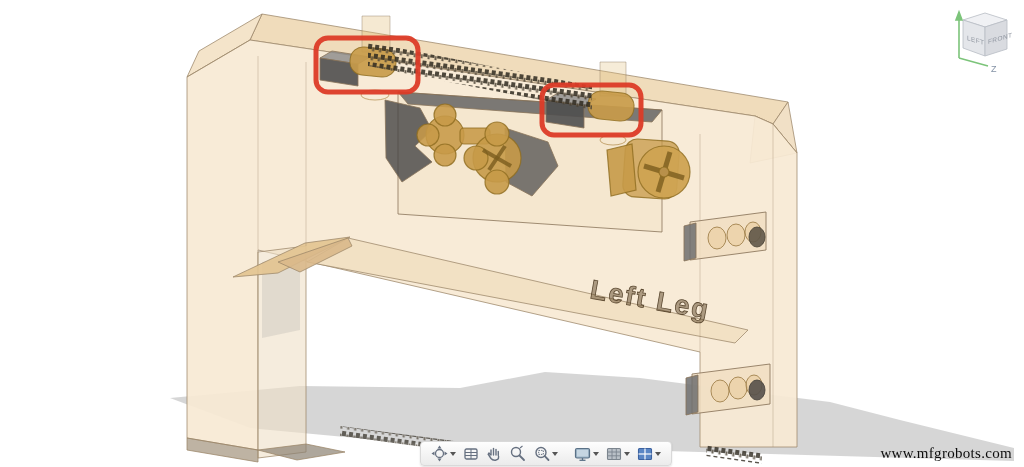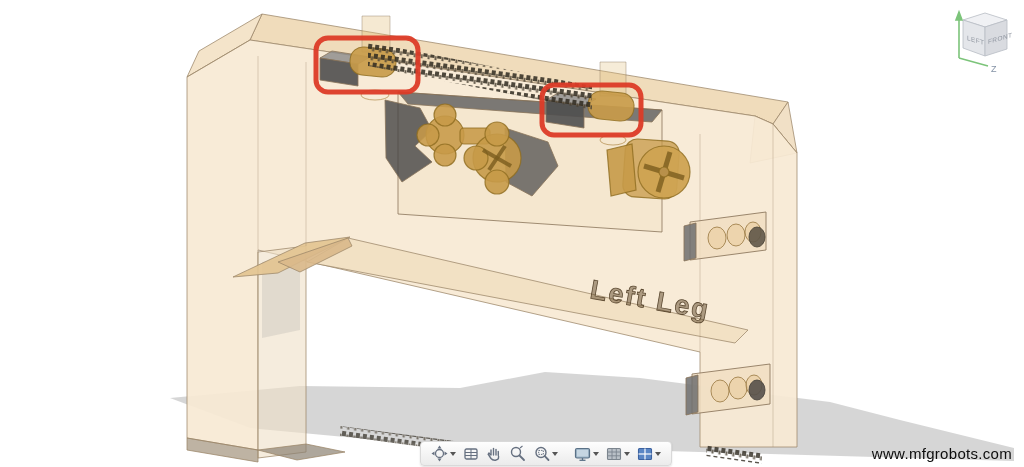--- a/index.html
+++ b/index.html
@@ -14,21 +14,21 @@
     border:1px solid #d9d9d9;border-radius:4px;
     box-shadow:0 1px 2px rgba(0,0,0,.12);
   }
   .tb-btn{display:flex;align-items:center;gap:1px;padding:1px 2px;border-radius:3px;cursor:pointer;}
   .tb-btn svg{display:block;}
   .caret{width:0;height:0;border-left:3.5px solid transparent;border-right:3.5px solid transparent;border-top:4px solid #555;margin-left:1px;}
   .tb-sep{width:6px;}
   
   #watermark{
     position:absolute;right:12px;bottom:5px;
-    font-family:Liberation Sans, sans-serif;font-size:15px;color:#0d0d0d;
+    font-family:Liberation Serif, serif;font-size:15px;color:#0d0d0d;
     letter-spacing:.3px;
   }
   
   #viewcube{position:absolute;left:938px;top:0;cursor:pointer;}
   .vc-label{font-family:"Liberation Sans",sans-serif;font-size:6.5px;fill:#9096a0;letter-spacing:.4px;}
   .vc-z{font-family:"Liberation Sans",sans-serif;font-size:9px;fill:#8593a6;}
 </style>
 </head>
 <body>
 

